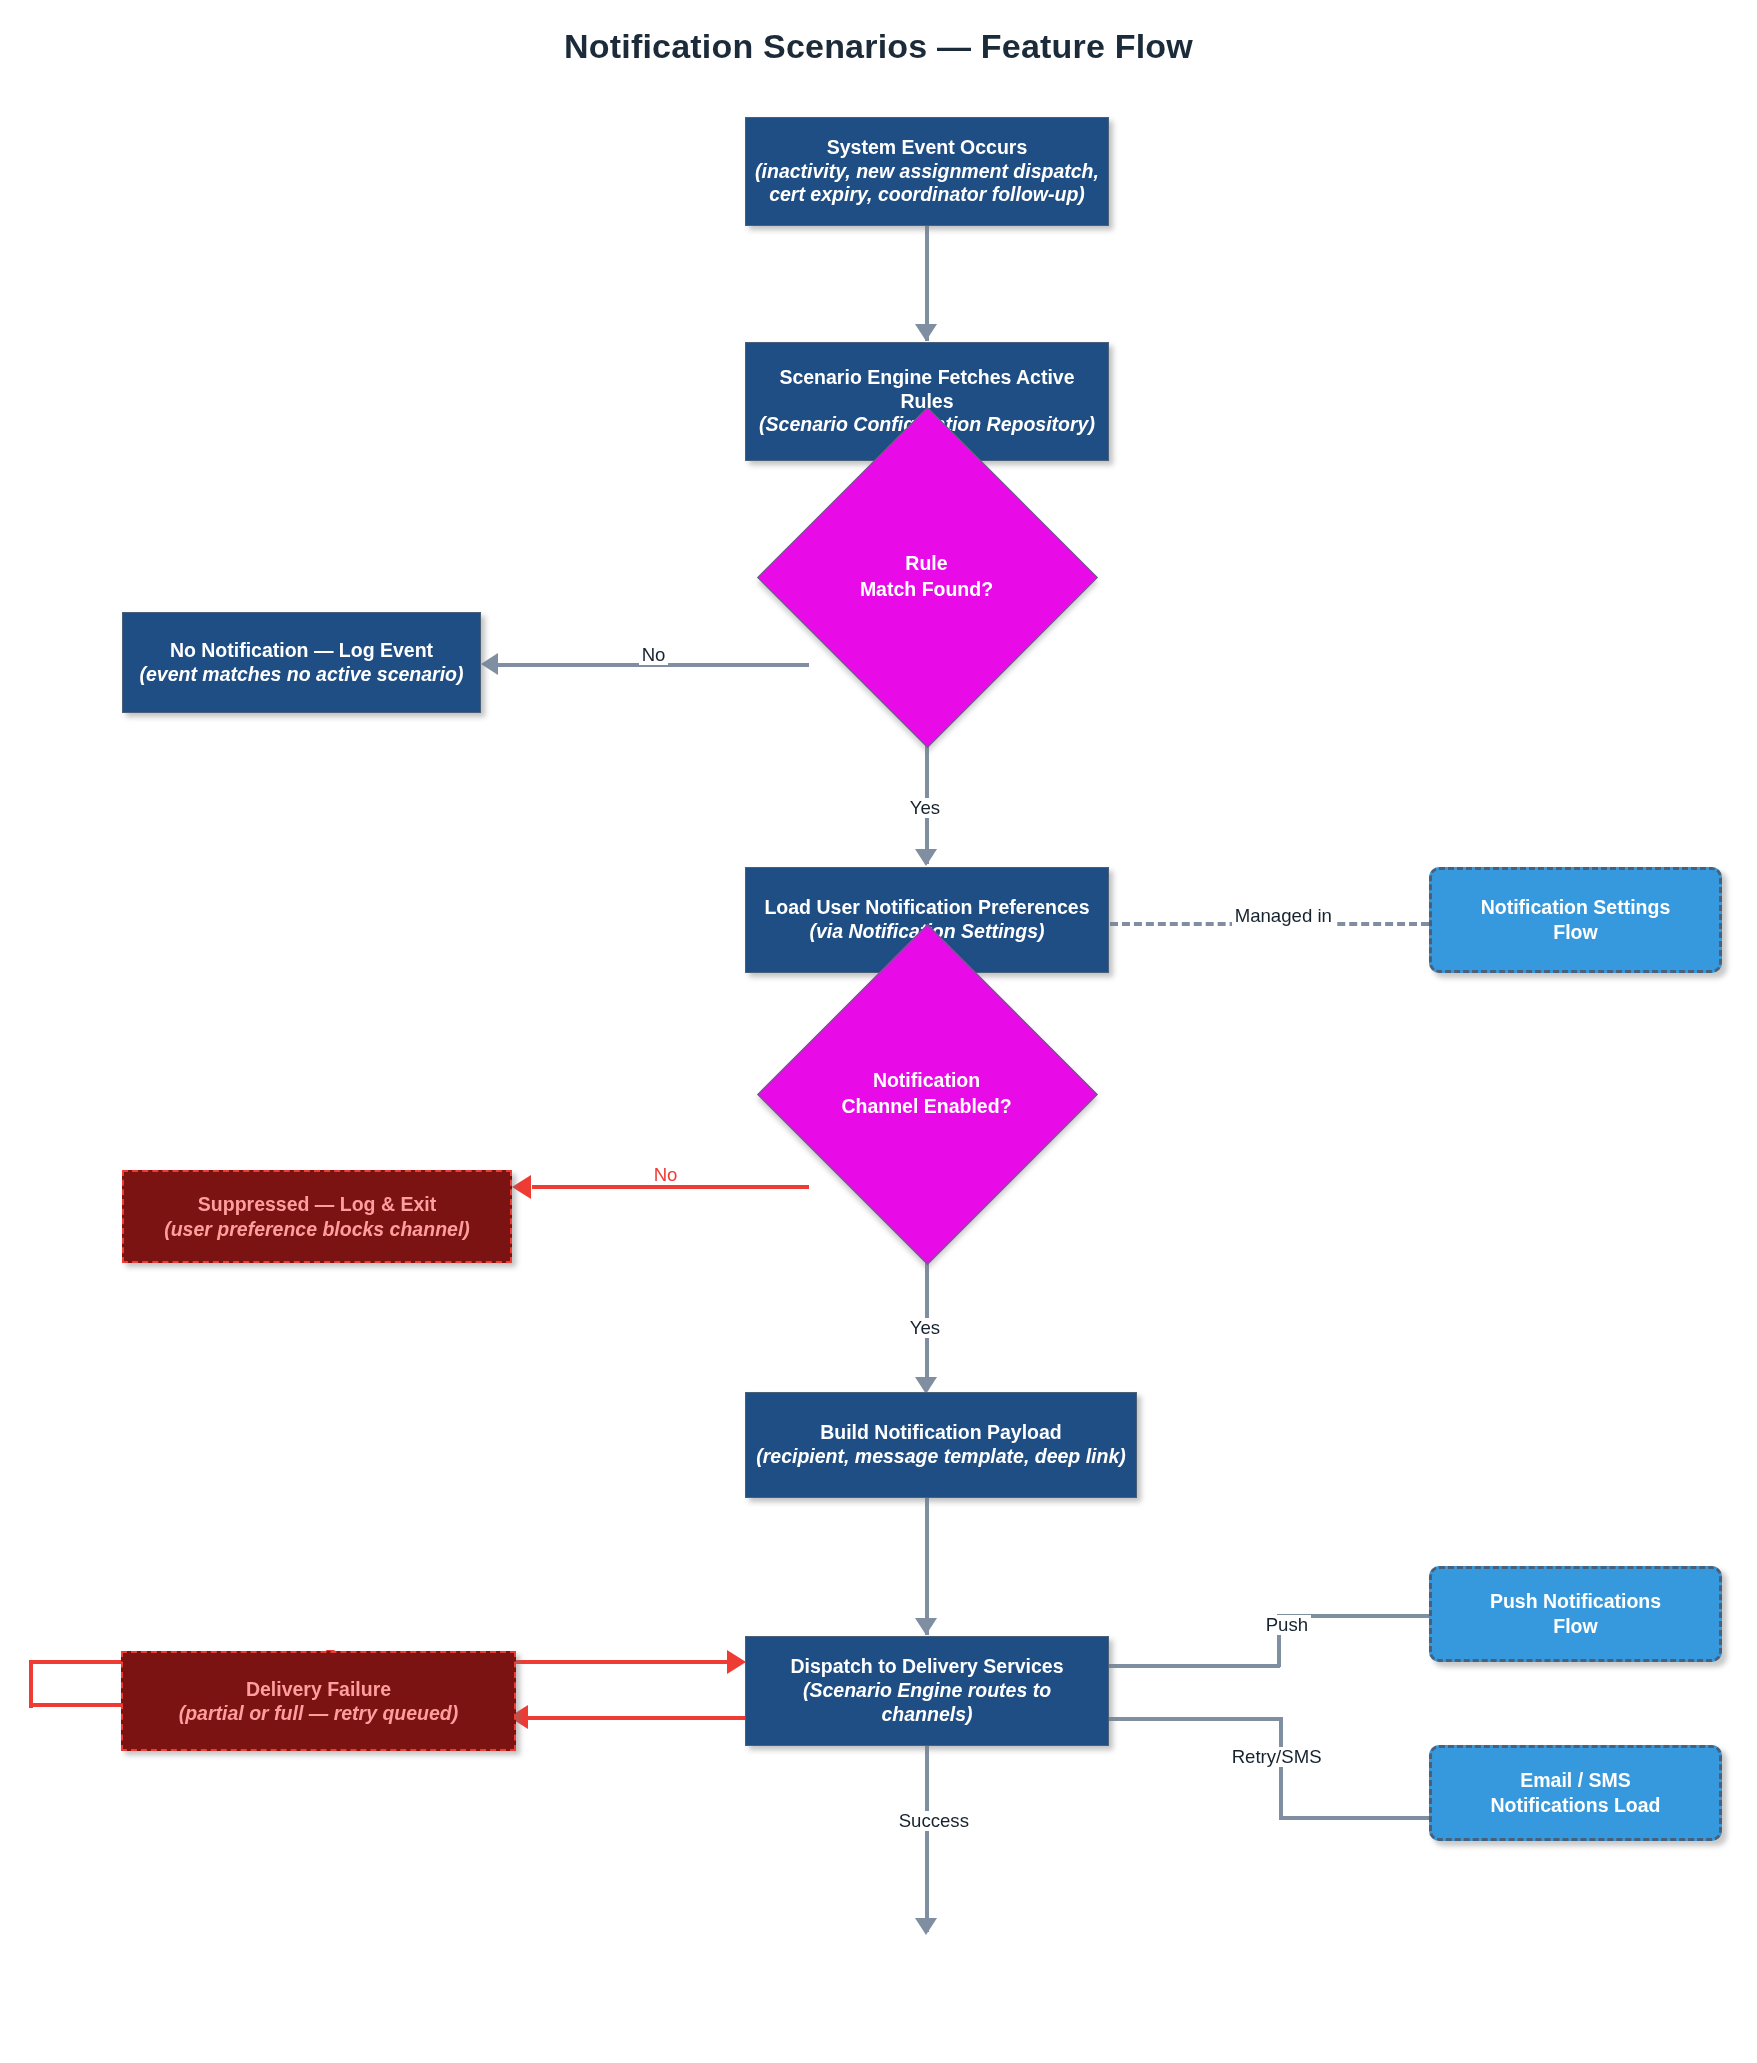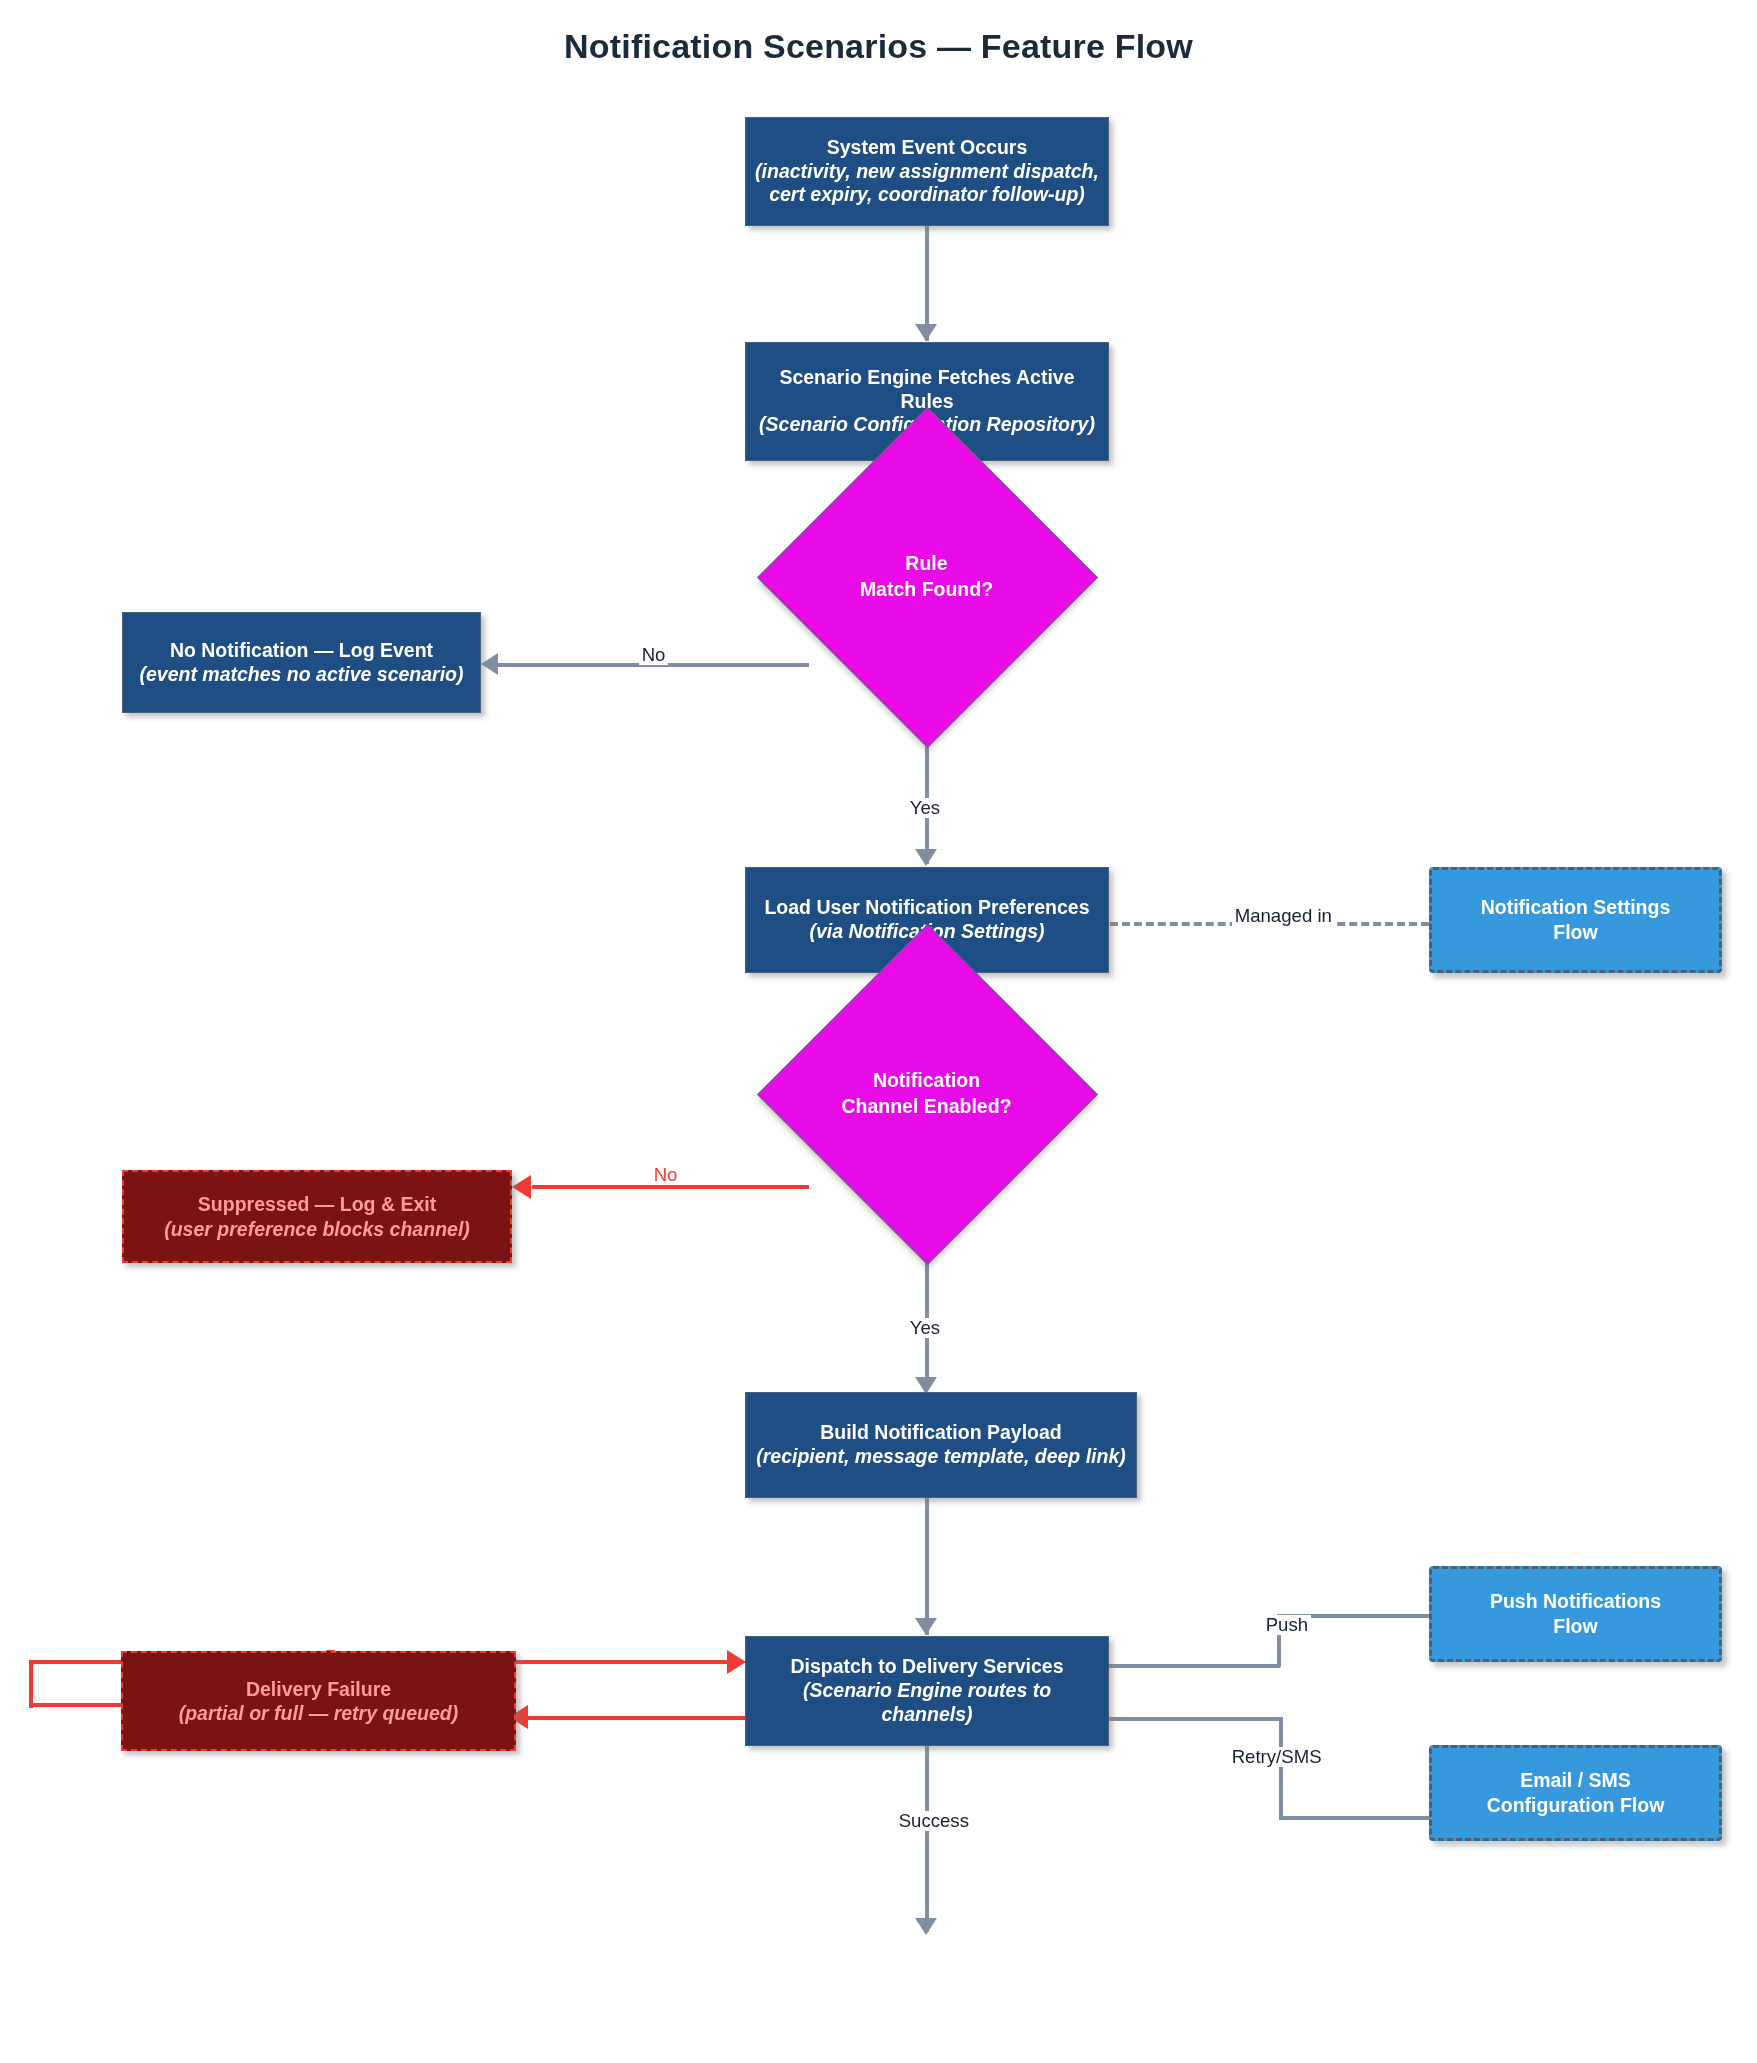--- a/index.html
+++ b/index.html
@@ -106,21 +106,21 @@
     font-weight: bold;
     font-size: 19.5px;
     line-height: 1.3;
     z-index: 2;
   }
 
   
   .flowref {
     background: #3699dd;
     border: 3.5px dashed #4a6078;
-    border-radius: 4px;
+    border-radius: 10px;
     color: #ffffff;
     font-weight: bold;
     font-size: 19.5px;
     line-height: 1.3;
     box-shadow: 4.4px 4.4px 5.3px rgba(120,120,120,0.40);
   }
 
   
   .edge {
     position: absolute;
@@ -310,21 +310,21 @@
     <div>Flow</div>
   </div>
 
   <div class="edge h" style="left:1108px; top:1717px; width:174px;"></div>
   <div class="edge v" style="left:1279px; top:1717px; height:102px;"></div>
   <div class="edge h" style="left:1279px; top:1816px; width:153px;"></div>
   <div class="edge-label" style="left:1213px; top:1747px;">Retry/SMS</div>
 
   <div class="node flowref" style="left:1429px; top:1745px; width:293px; height:96px;">
     <div>Email / SMS</div>
-    <div>Configuration Flow</div>
+    <div>Notifications Load</div>
   </div>
 
   <div class="edge v" style="left:925px; top:1746px; height:186px;"></div>
   <div class="arrow down" style="left:915px; top:1918px;"></div>
   <div class="edge-label" style="left:880px; top:1811px;">Success</div>
 
 
 </div>
 
 

